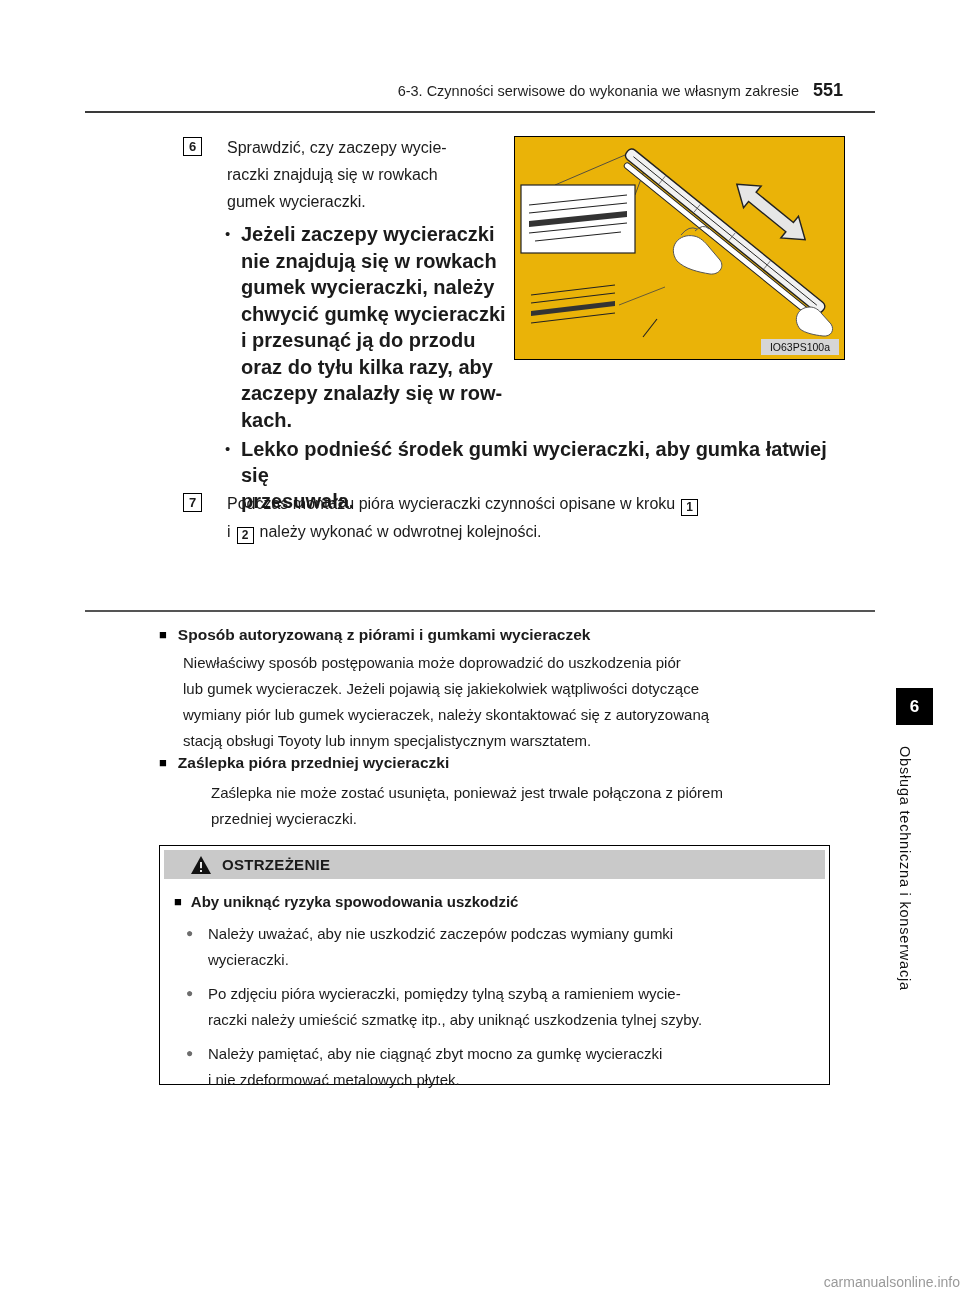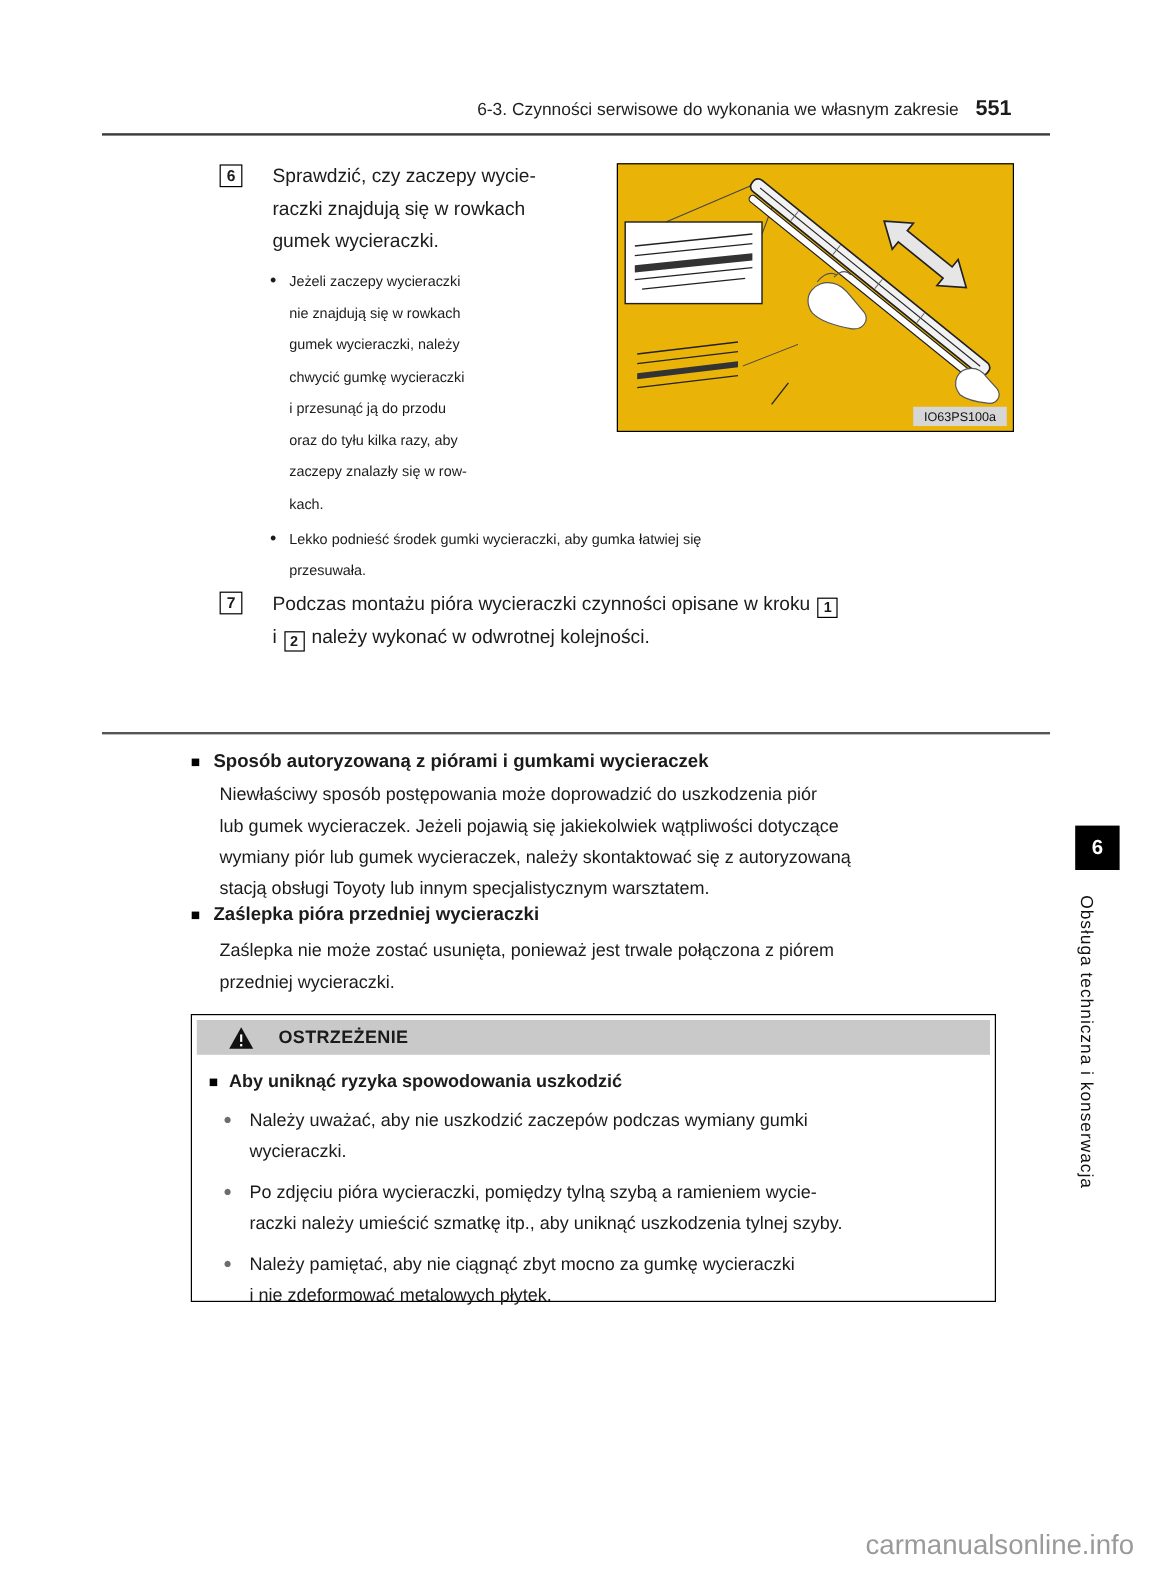--- a/index.html
+++ b/index.html
@@ -31,47 +31,47 @@
   .step7 { left:183px; top:490px; width:680px; }
   .step7 .step-text { width:645px; line-height:28px; }
   .ref-box {
     display:inline-block; width:17px; height:17px; border:1.3px solid #000;
     font-size:12px; font-weight:bold; text-align:center; line-height:15px;
     vertical-align:-2px; margin:0 6px;
   }
 
   .bullet { position:absolute; display:flex; }
   .b-marker { font-size:15px; line-height:26.5px; width:16px; flex:0 0 16px; }
-  .b-text { font-size:12px; line-height:26.5px; }
+  .b-text { font-size:20px; line-height:26.5px;font-weight:bold; }
   .bullet-1 { left:225px; top:221px; width:300px; }
   .bullet-2 { left:225px; top:436px; width:630px; }
   .bullet-2 .b-text, .bullet-2 .b-marker { line-height:26px; }
 
   .note { position:absolute; left:216px; top:552px; width:640px; font-size:13.5px; line-height:22px; color:#1b1b1b; }
 
   
   .figure { position:absolute; left:514px; top:136px; width:331px; height:224px; border:1.2px solid #000; background:#eab308; }
   .figure svg { display:block; }
   .fig-label-text { font-family:"Liberation Sans", sans-serif; }
 
   
   .sec-title { position:absolute; display:flex; align-items:flex-start; }
   .sq { font-size:13px; line-height:22px; margin-right:11px; color:#000; }
   .sec-title-text { font-size:15.5px; font-weight:bold; line-height:21px; }
   .sec1-title { left:159px; top:624px; }
   .sec2-title { left:159px; top:752px; }
   .sec-body { position:absolute; left:183px; width:668px; font-size:15px; line-height:26px; }
   .sec1-body { top:650px; }
-  .sec2-body { top:780px; }
+  .sec2-body { top:780px;margin-left:28px; }
 
   
   .warning-box { position:absolute; left:159px; top:845px; width:671px; height:240px; border:1.2px solid #000; background:#fff; }
   .warning-header {
     margin:4px; height:29px; background:#c9c9c9;
-    display:flex; align-items:center; padding-left:26px;gap:10px;
+    display:flex; align-items:center; padding-left:26px;
   }
   .warning-icon { margin-right:10px; display:block; }
   .warning-title { font-size:15px; font-weight:bold; letter-spacing:0.3px; }
   .warning-heading { display:flex; margin:12px 0 0 14px; }
   .warning-heading .sq { line-height:21px; margin-right:9px; }
   .wh-text { font-size:15px; font-weight:bold; line-height:21px; }
   .w-bullet { display:flex; margin:9px 14px 0 26px; }
   .w-marker { font-size:12px; line-height:25.5px; width:22px; flex:0 0 22px; color:#6d6d6d; }
   .w-text { font-size:15px; line-height:25.5px; width:600px; }
 
@@ -79,21 +79,21 @@
   .chapter-tab {
     position:absolute; left:896px; top:688px; width:37px; height:37px;
     background:#000; color:#fff; font-size:17px; font-weight:bold;
     text-align:center; line-height:37px;
   }
   .side-caption {
     position:absolute; left:897px; top:746px;
     writing-mode:vertical-rl; font-size:14.5px; letter-spacing:0.8px; color:#111;
   }
 
-  .watermark { position:absolute; right:15px; top:1274px; font-size:23px; color:#9a9a9a; }
+  .watermark { position:absolute; right:0; top:1274px; font-size:14px; color:#9a9a9a; }
 </style>
 </head>
 <body>
 
 <div class="page">
 
   <div class="header">
     <span class="header-title">6-3. Czynności serwisowe do wykonania we własnym zakresie</span><span class="header-page-num">551</span>
   </div>
   <div class="rule rule-top"></div>

